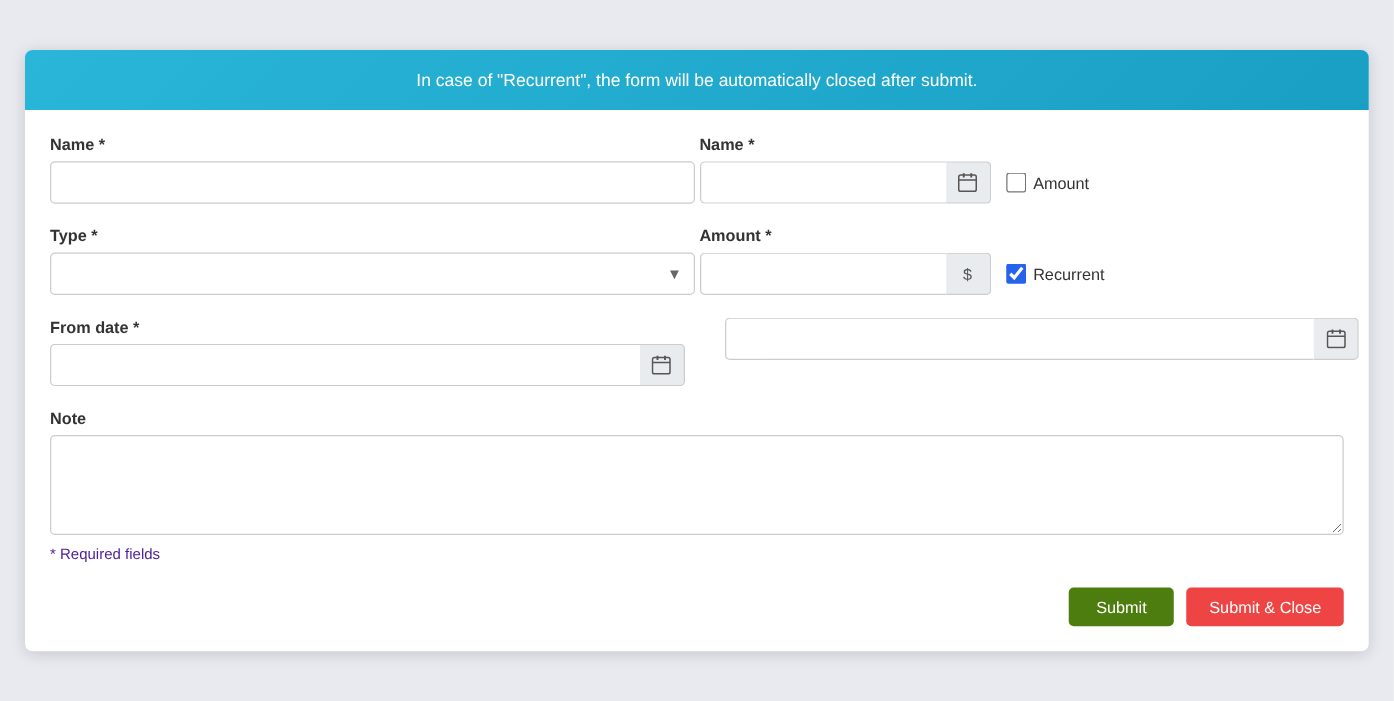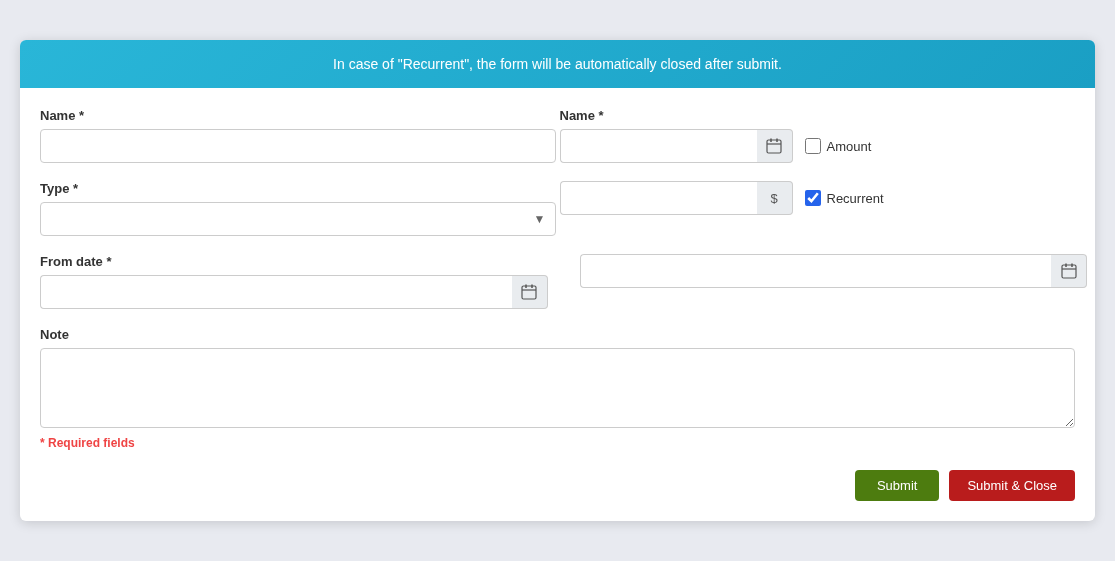--- a/index.html
+++ b/index.html
@@ -189,43 +189,42 @@
       border-radius: 4px;
       padding: 8px 10px;
       font-size: 13px;
       height: 80px;
       resize: vertical;
       outline: none;
       font-family: Arial, sans-serif;
     }
     .required-note {
       font-size: 12px;
-      color: #ef4444;
+      color: #4c1d95;
       margin-top: 8px;
       margin-bottom: 10px;
-      font-weight: bold;
     }
     .footer {
       display: flex;
       justify-content: flex-end;
       gap: 10px;
       padding: 10px 20px 0 20px;
     }
     .btn-submit {
       background: #4d7c0f;
       color: #fff;
       border: none;
       border-radius: 4px;
       padding: 8px 22px;
       font-size: 13px;
       cursor: pointer;
       font-weight: 500;
     }
     .btn-submit-close {
-      background: #b91c1c;
+      background: #ef4444;
       color: #fff;
       border: none;
       border-radius: 4px;
       padding: 8px 18px;
       font-size: 13px;
       cursor: pointer;
       font-weight: 500;
     }
     .date-row {
       display: flex;
@@ -284,20 +283,21 @@
         <label class="field-label">Type *</label>
         <div class="select-wrapper">
           <select>
             <option value=""></option>
           </select>
           <span class="select-arrow">▼</span>
         </div>
       </div>
 
       <div class="form-col field-group">
+        <label class="field-label">Amount *</label>
         <div class="amount-row">
           <div class="amount-wrapper">
             <input type="text" style="">
             <span class="amount-suffix">$</span>
           </div>
           <label class="checkbox-label recurrent-checkbox">
             <input type="checkbox" checked="" style="">
             <span>Recurrent</span>
           </label>
         </div>

